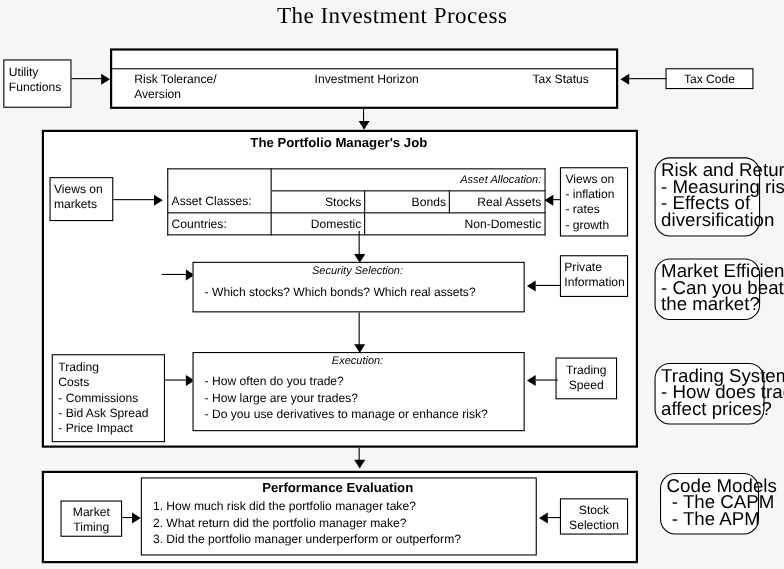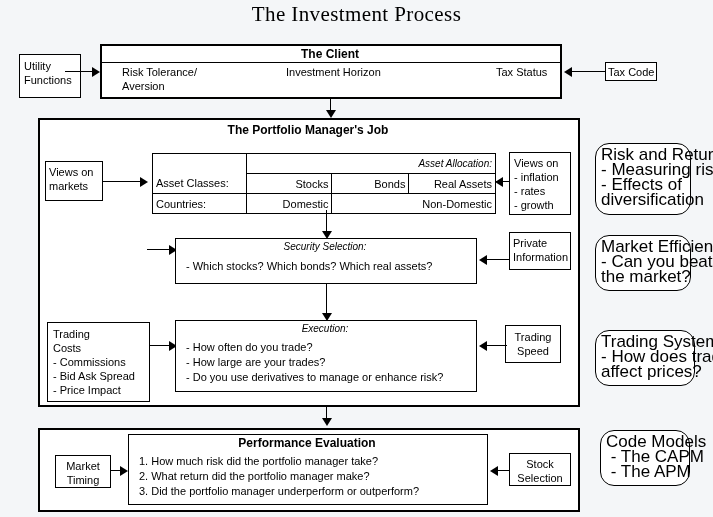--- a/index.html
+++ b/index.html
@@ -52,35 +52,34 @@
   .cellc{text-align:right;}
   .celll{text-align:left;}
 </style>
 </head>
 <body>
 
 <div id="canvas">
 
   <div class="abs" id="title">The Investment Process</div>
 
-  <div class="abs box lbl" style="left:19px;top:54px;width:62px;height:44px;padding:4px 4px;">Utility
+  <div class="abs box lbl" style="left:3px;top:54px;width:62px;height:44px;padding:4px 4px;">Utility
 Functions</div>
 
   <div class="abs hline" style="left:65px;top:71px;width:29px;"></div>
   <div class="abs arrow-r" style="left:92px;top:67px;"></div>
 
   <div class="abs box thick" style="left:100px;top:44px;width:462px;height:55px;"></div>
-  <div class="abs lbl bold ctr" style="left:100px;top:47px;width:460px;font-size:12px;">The Client</div>
   <div class="abs hline" style="left:102px;top:62px;width:458px;"></div>
   <div class="abs lbl" style="left:122px;top:65px;width:160px;">Risk Tolerance/
 Aversion</div>
   <div class="abs lbl" style="left:286px;top:65px;width:160px;">Investment Horizon</div>
-  <div class="abs lbl" style="left:484px;top:65px;width:72px;margin-left:12px;">Tax Status</div>
+  <div class="abs lbl" style="left:484px;top:65px;width:72px;">Tax Status</div>
 
-  <div class="abs box lbl ctr" style="left:605px;top:62px;width:52px;height:19px;padding:2px 2px;">Tax Code</div>
+  <div class="abs box lbl ctr" style="left:605px;top:62px;width:80px;height:19px;padding:2px 2px;">Tax Code</div>
   <div class="abs hline" style="left:572px;top:71px;width:34px;"></div>
   <div class="abs arrow-l" style="left:564px;top:67px;"></div>
 
   <div class="abs vline" style="left:330px;top:99px;height:13px;"></div>
   <div class="abs arrow-d" style="left:326px;top:110px;"></div>
 
   <div class="abs box thick" style="left:38px;top:118px;width:542px;height:289px;"></div>
   <div class="abs lbl bold ctr" style="left:38px;top:123px;width:540px;font-size:12px;">The Portfolio Manager's Job</div>
 
   <div class="abs box lbl" style="left:45px;top:161px;width:58px;height:40px;padding:3px 3px;">Views on

